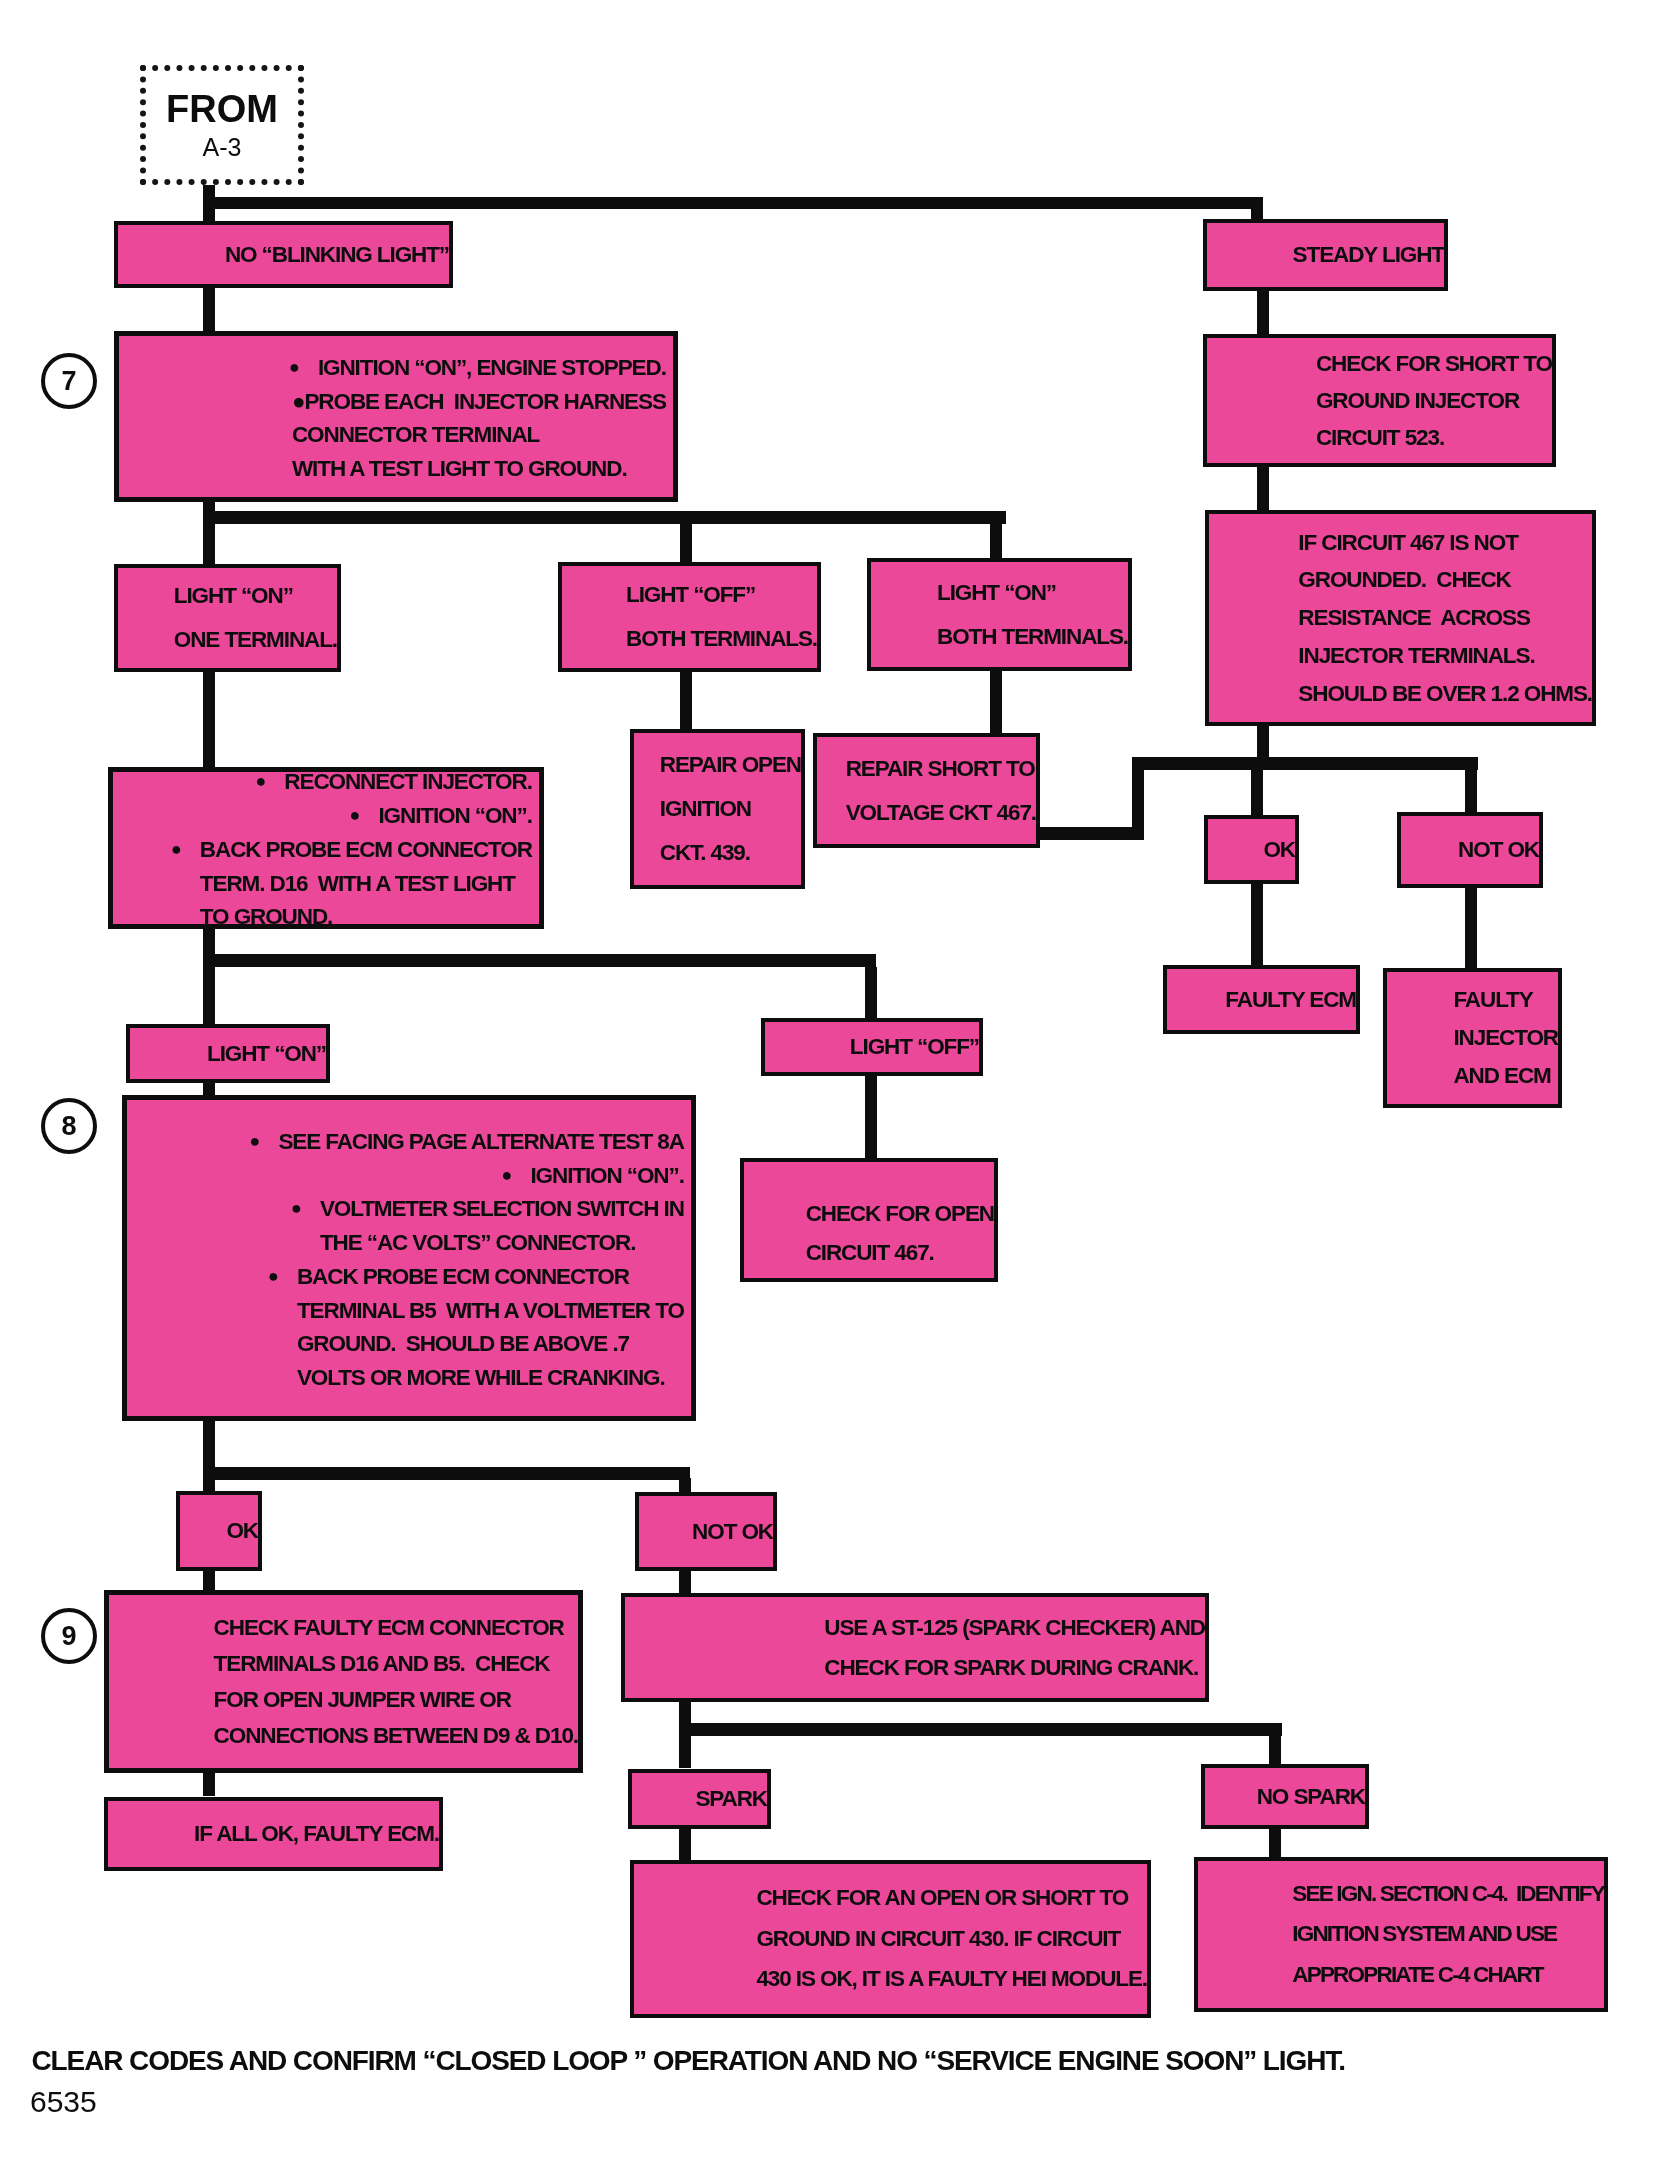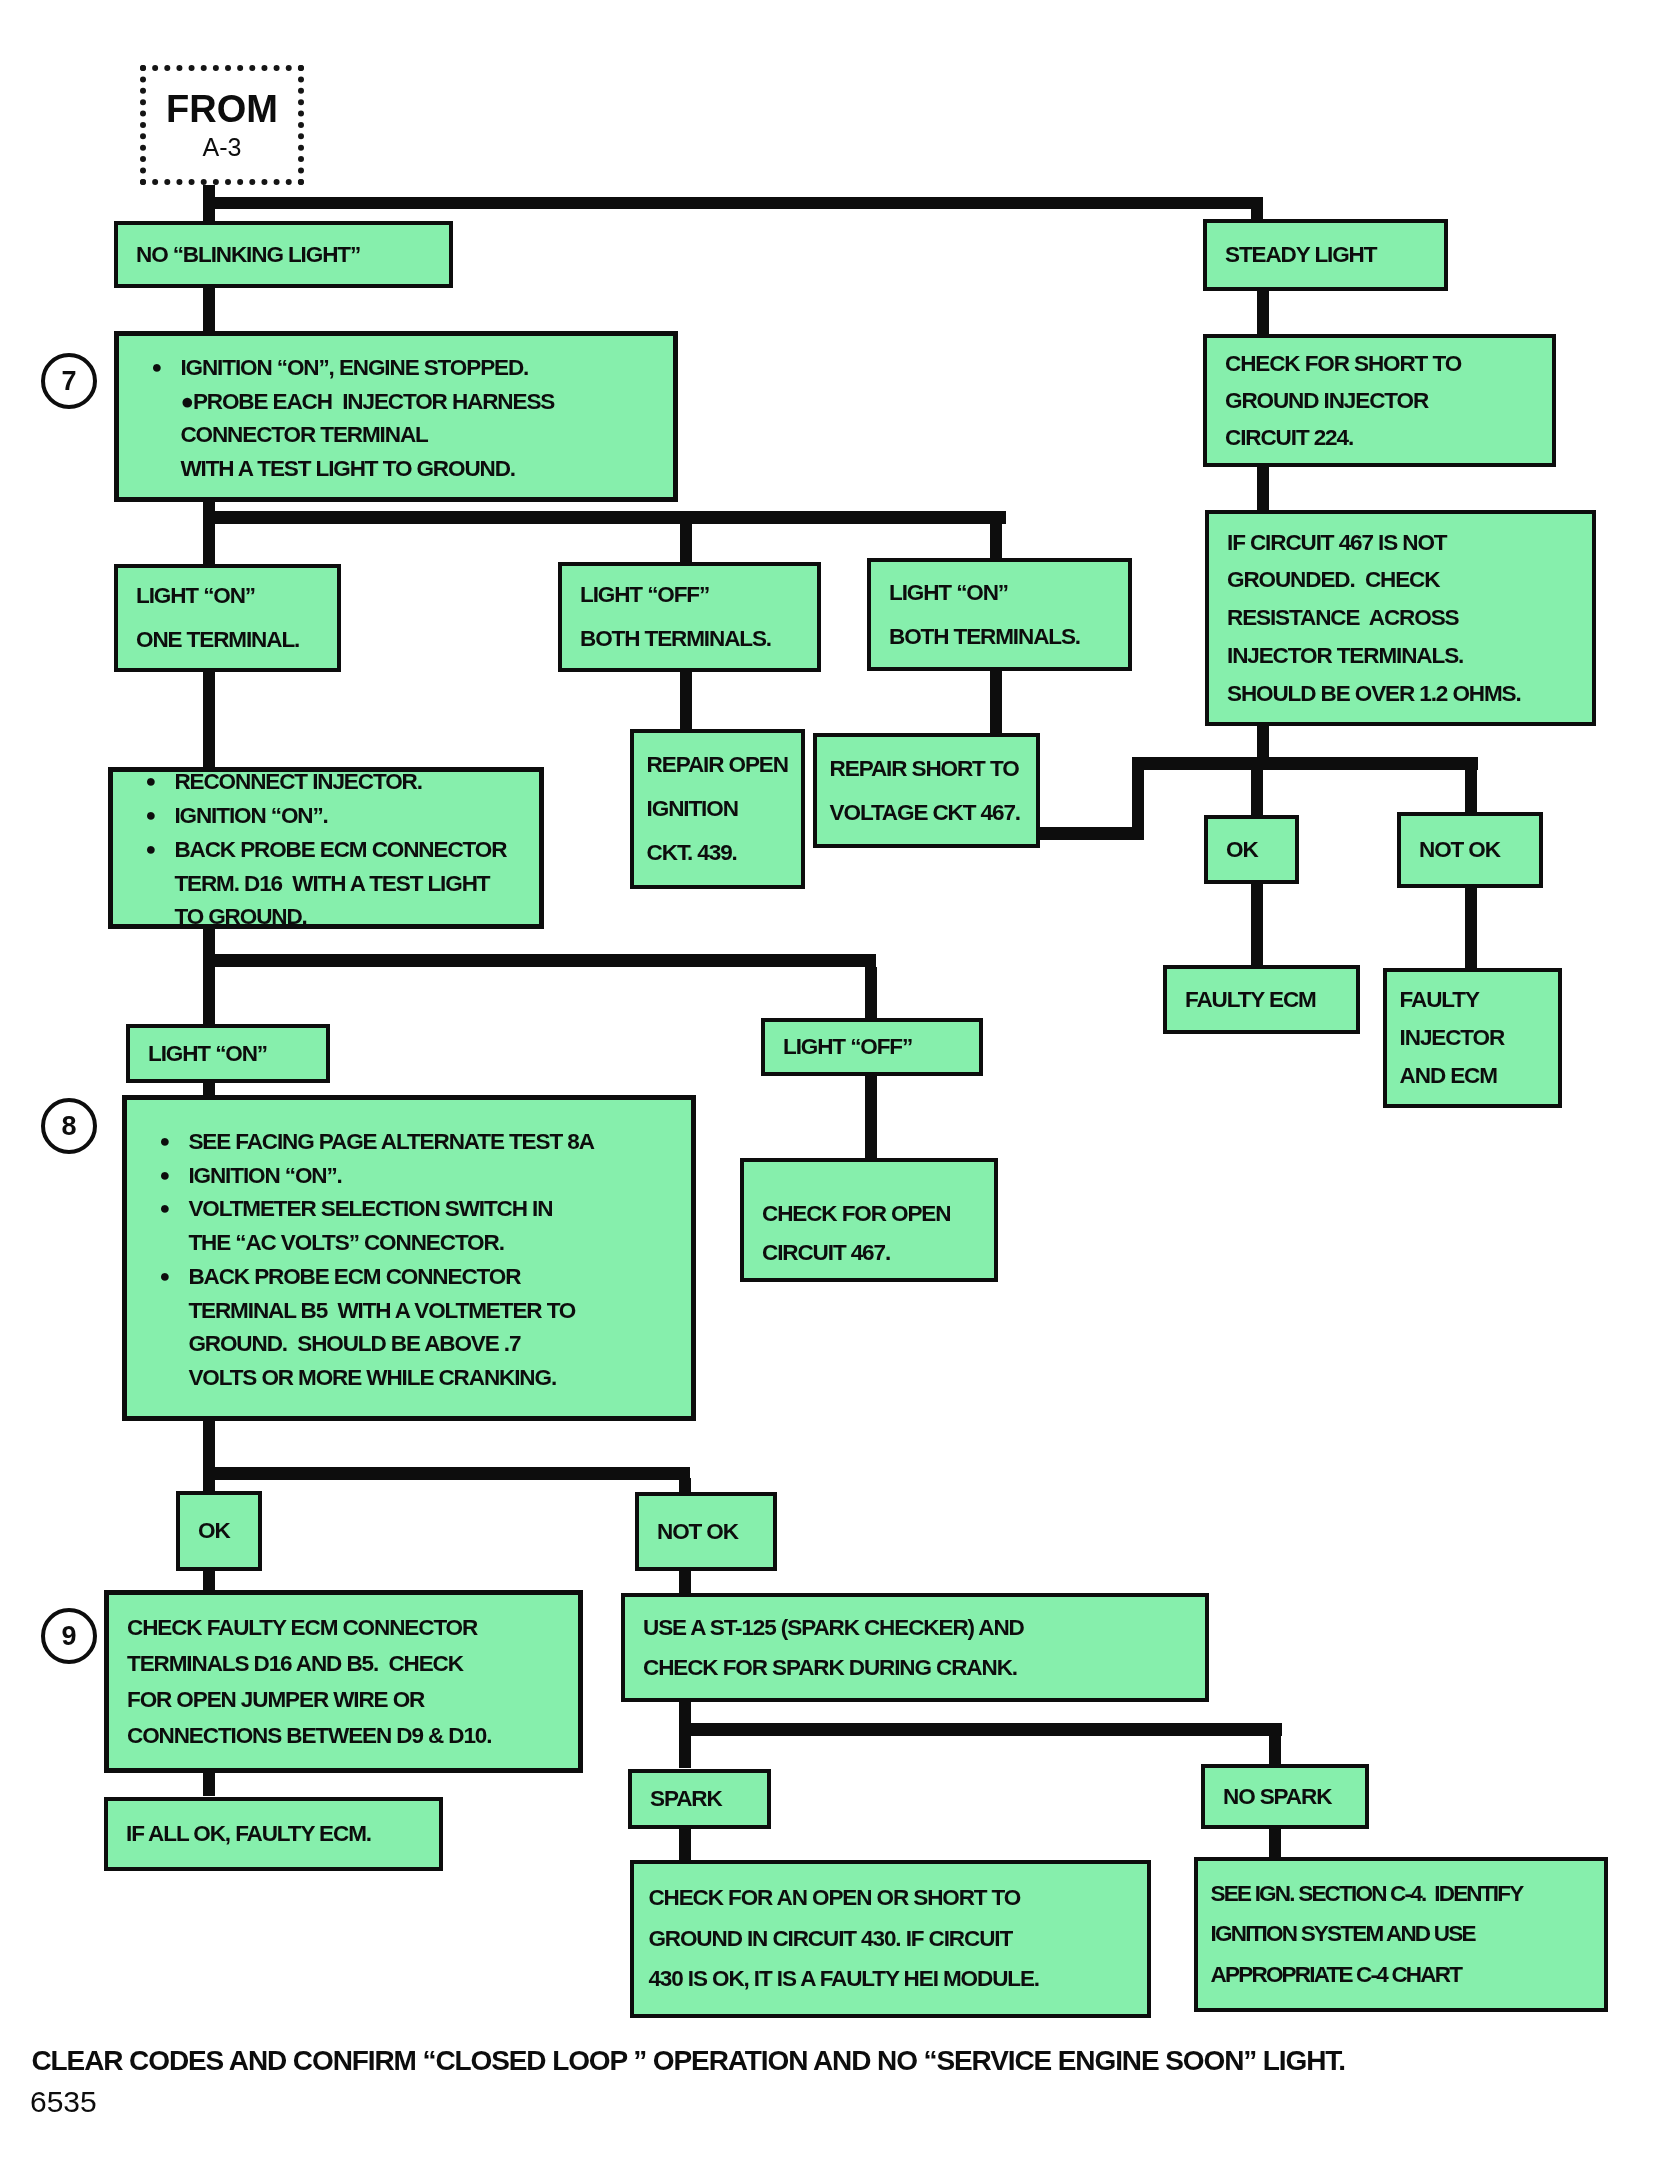--- a/index.html
+++ b/index.html
@@ -1,19 +1,19 @@
 <!DOCTYPE html>
 <html style="font-size:14.4px"><head>
 <meta charset="utf-8">
 <style>
   html,body{margin:0;padding:0;background:#ffffff;}
   #page{position:relative;width:1678px;height:2178px;background:#fff;
         font-family:"Liberation Sans","DejaVu Sans",sans-serif;color:#0d0d0d;overflow:hidden;}
-  .box{position:absolute;border:4.5px solid #0d0d0d;background:#86efac;box-sizing:border-box;
-       display:flex;flex-direction:column;justify-content:center;}
+  .box{position:absolute;border:4.5px solid #0d0d0d;background:#ec4899;box-sizing:border-box;
+       display:flex;flex-direction:column;justify-content:center;align-items:flex-end;}
   .b6{border-width:5.4px;}
   .dotted{border:6.3px dotted #151515;background:#fff;align-items:center;justify-content:center;}
   .txt{font-weight:700;font-size:22.5px;letter-spacing:-1.1px;line-height:1.5;
        white-space:pre;padding-left:18px;}
   .airy{line-height:1.95;}
   .mid{line-height:1.75;}
   .big{font-size:38px;font-weight:700;letter-spacing:0;text-align:right;}
   .sub{font-size:25px;font-weight:400;margin-top:1.8px;letter-spacing:0;text-align:center;}
   .brow{display:flex;align-items:flex-start;}
   .dot{flex:0 0 47px;text-align:center;font-size:18px;line-height:33px;font-weight:700;}
@@ -217,21 +217,21 @@
 IGNITION SYSTEM AND USE
 APPROPRIATE C-4 CHART</div>
   </div>
 
   <div class="box" style="left:1203px;top:219px;width:245px;height:72px">
     <div class="txt">STEADY LIGHT</div>
   </div>
   <div class="box" style="left:1203px;top:334px;width:353px;height:133px">
     <div class="txt" style="line-height:1.65">CHECK FOR SHORT TO
 GROUND INJECTOR
-CIRCUIT 224.</div>
+CIRCUIT 523.</div>
   </div>
   <div class="box" style="left:1205px;top:510px;width:391px;height:216px">
     <div class="txt" style="line-height:1.68">IF CIRCUIT 467 IS NOT
 GROUNDED.  CHECK
 RESISTANCE  ACROSS
 INJECTOR TERMINALS.
 SHOULD BE OVER 1.2 OHMS.</div>
   </div>
   <div class="box" style="left:1204px;top:815px;width:95px;height:69px">
     <div class="txt">OK</div>

